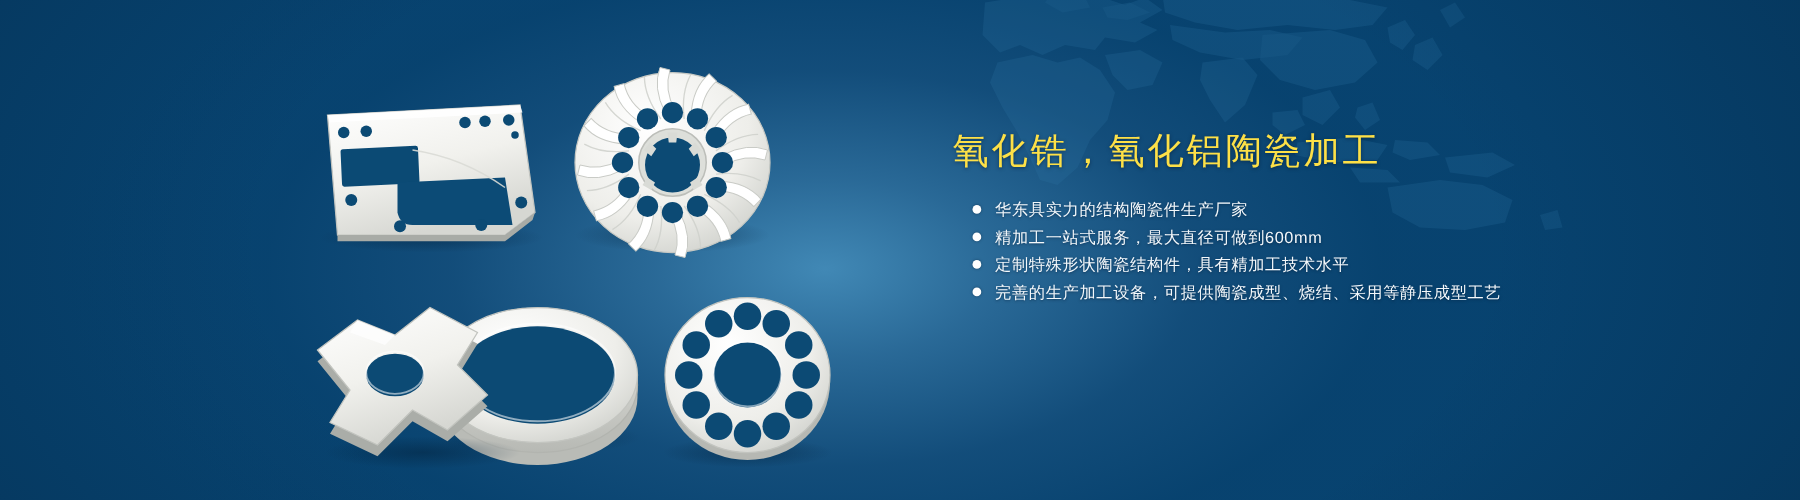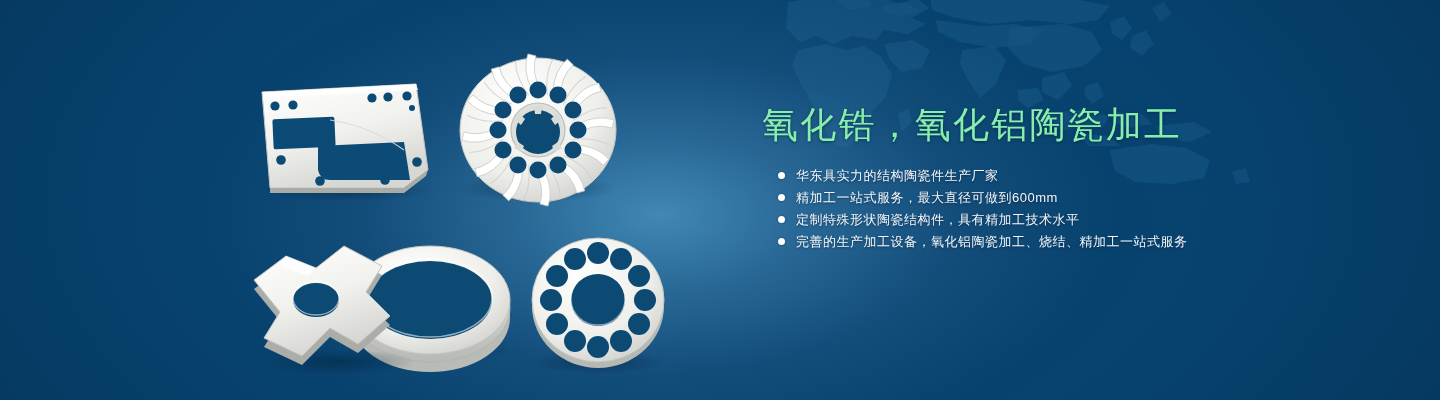--- a/index.html
+++ b/index.html
@@ -57,23 +57,23 @@
   .bg-map svg { display:block; width:100%; height:100%; }
 
   
   .copy {
     position: absolute;
     left: 762px;
     top: 104px;
     width: 640px;
   }
   .title {
-    font-size: 36px;
+    font-size: 29px;
     font-weight: 400;
-    color: #86efac;
+    color: #fde047;
     letter-spacing: 2.2px;
     line-height: 1.18;
     margin: 0 0 22px 0;
     text-shadow: 0 1px 3px rgba(0,22,45,0.55);
     white-space: nowrap;
   }
   .bullets {
     list-style: none;
     margin: 16px;
     padding: 0;
@@ -385,18 +385,18 @@
       <li class="bullet">
         <span class="dot"></span>
         <span class="bullet-text">精加工一站式服务，最大直径可做到600mm</span>
       </li>
       <li class="bullet">
         <span class="dot"></span>
         <span class="bullet-text">定制特殊形状陶瓷结构件，具有精加工技术水平</span>
       </li>
       <li class="bullet">
         <span class="dot"></span>
-        <span class="bullet-text">完善的生产加工设备，氧化铝陶瓷加工、烧结、精加工一站式服务</span>
+        <span class="bullet-text">完善的生产加工设备，可提供陶瓷成型、烧结、采用等静压成型工艺</span>
       </li>
     </ul>
   </div>
 
 </div>
 
 </body></html>

